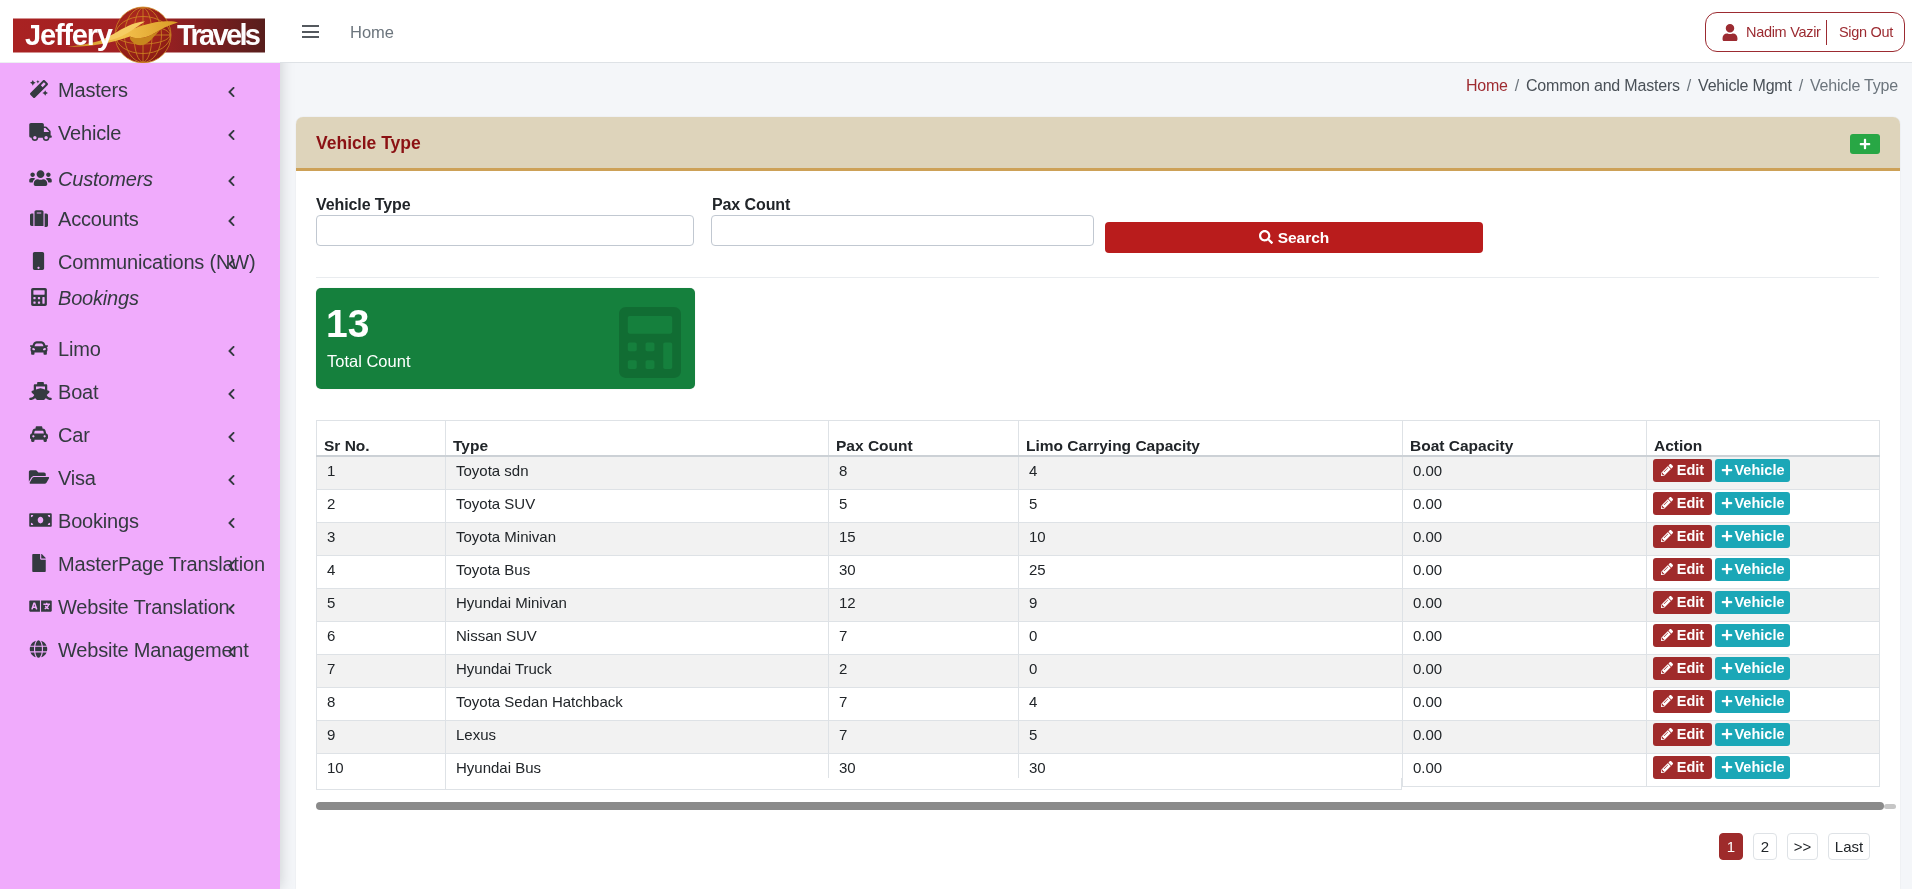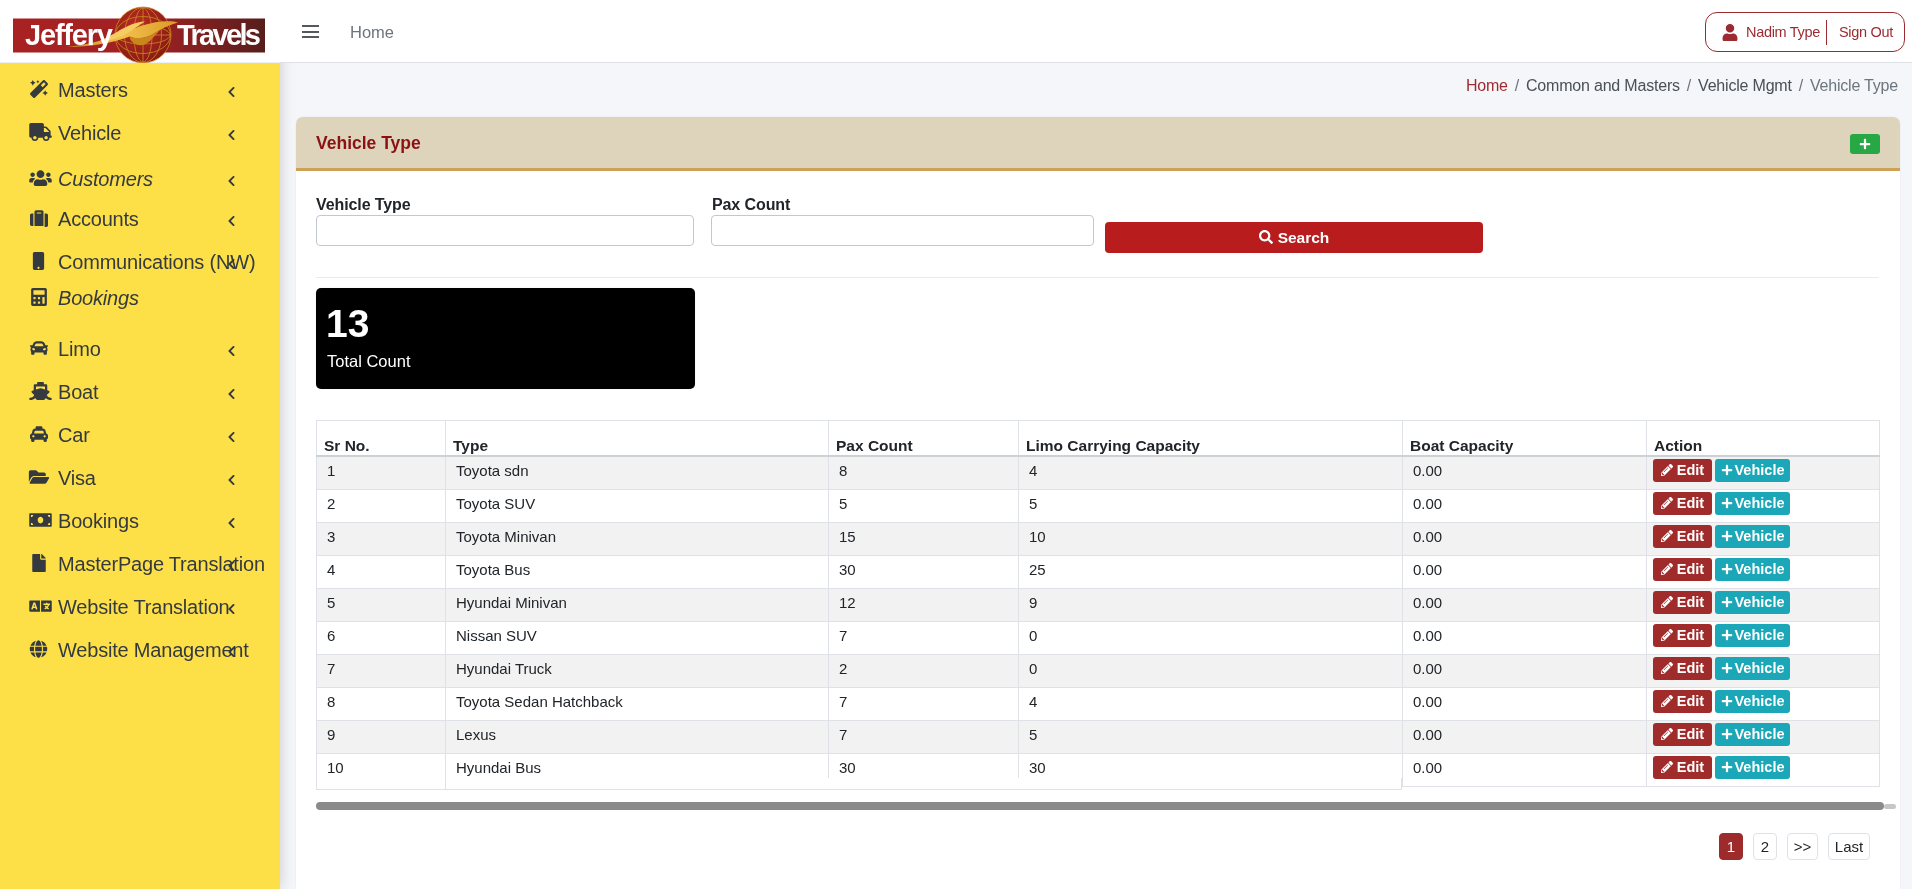--- a/index.html
+++ b/index.html
@@ -1,19 +1,19 @@
 <!DOCTYPE html>
 <html><head>
 <meta charset="utf-8">
 <style>
 * { margin:0; padding:0; box-sizing:border-box; }
 html,body { width:1912px; height:889px; overflow:hidden; font-family:"Liberation Sans", sans-serif; background:#f4f6f9; }
 
 
-#sidebar { position:absolute; left:0; top:0; width:280px; height:889px; background:#fde047; box-shadow:0 0 14px rgba(0,0,0,0.18); z-index:5; }
+#sidebar { position:absolute; left:0; top:0; width:280px; height:889px; background:#f0abfc; box-shadow:0 0 14px rgba(0,0,0,0.18); z-index:5; }
 #logoarea { position:absolute; left:0; top:0; width:280px; height:63px; background:#fff; border-bottom:1px solid #edf0f2; }
 .menu-item { position:absolute; left:0; width:280px; height:43px; }
 .menu-item .mi-icon { position:absolute; left:28px; top:50%; transform:translateY(-50%); width:21px; height:20px; }
 .menu-item .mi-icon svg { display:block; margin:0 auto; }
 .menu-item .mi-text { position:absolute; left:58px; top:50%; transform:translateY(-50%); font-size:20px; letter-spacing:-0.2px; color:#343a40; white-space:nowrap; }
 .menu-item .mi-chev { position:absolute; left:226px; top:50%; transform:translateY(-50%); width:12px; height:12px; }
 
 
 #navbar { position:absolute; left:280px; top:0; width:1632px; height:63px; background:#fff; border-bottom:1px solid #dee2e6; z-index:6; }
 #hamburger { position:absolute; z-index:7; left:302px; top:25px; width:17px; height:13px; }
@@ -39,21 +39,21 @@
 #btn-add svg { position:absolute; left:9px; top:4px; }
 
 
 .flabel { position:absolute; font-size:16px; letter-spacing:-0.1px; font-weight:bold; color:#212529; }
 .finput { position:absolute; height:31px; background:#fff; border:1px solid #c1c8d1; border-radius:4px; }
 .rbtn { position:absolute; height:31px; background:#b91c1c; border-radius:4px; color:#fff; font-size:15.5px; font-weight:bold; text-align:center; line-height:31px; }
 .rbtn svg { vertical-align:-1px; margin-right:5px; }
 #form-divider { position:absolute; left:20px; top:160px; width:1563px; height:1px; background:#e9ecef; }
 
 
-#infobox { position:absolute; left:20px; top:171px; width:379px; height:101px; background:#000000; border-radius:5px; box-shadow:0 0 1px rgba(0,0,0,.2); }
+#infobox { position:absolute; left:20px; top:171px; width:379px; height:101px; background:#15803d; border-radius:5px; box-shadow:0 0 1px rgba(0,0,0,.2); }
 #infobox .num { position:absolute; left:10px; top:14px; font-size:39px; font-weight:bold; color:#fff; }
 #infobox .lbl { position:absolute; left:11px; top:64px; font-size:16.5px; color:#fff; }
 #infobox .ic { position:absolute; right:14px; top:19px; }
 
 
 #tablewrap { position:absolute; left:20px; top:303px; }
 table.grid { border-collapse:collapse; table-layout:fixed; width:1563px; font-size:15px; color:#212529; }
 table.grid th { text-align:left; font-weight:bold; border:1px solid #dee2e6; border-bottom:2px solid #ccd1d6; height:27px; padding:16px 0 0 7px; font-size:15.5px; }
 table.grid td { border:1px solid #dee2e6; height:33px; box-sizing:border-box; padding:0 0 4px 10px; font-weight:normal; } table.grid td.act { padding-left:6px; }
 table.grid tr.odd td { background:#f2f2f2; }
@@ -74,21 +74,21 @@
 <div id="hamburger">
     <div></div>
     <div></div>
     <div></div>
   </div>
 <div id="nav-home">Home</div>
 <div id="userpill">
   <svg class="uicon" width="16" height="17" viewBox="0 0 448 512">
       <path fill="#9c2b31" d="M224 256c70.7 0 128-57.3 128-128S294.7 0 224 0 96 57.3 96 128s57.3 128 128 128zm89.6 32h-16.7c-22.2 10.2-46.9 16-72.9 16s-50.6-5.8-72.9-16h-16.7C60.2 288 0 348.2 0 422.4V464c0 26.5 21.5 48 48 48h352c26.5 0 48-21.5 48-48v-41.6c0-74.2-60.2-134.4-134.4-134.4z"></path>
     </svg>
-  <span class="uname">Nadim Type</span>
+  <span class="uname">Nadim Vazir</span>
   <span class="udiv"></span>
   <span class="uout">Sign Out</span>
 </div>
 
 <div id="breadcrumb">
   <span class="bc-home">Home</span><span class="bc-sep">/</span><span>Common and Masters</span><span class="bc-sep">/</span><span>Vehicle Mgmt</span><span class="bc-sep">/</span><span class="bc-act">Vehicle Type</span>
 </div>
 
 <div id="card">
   <div id="card-header">

